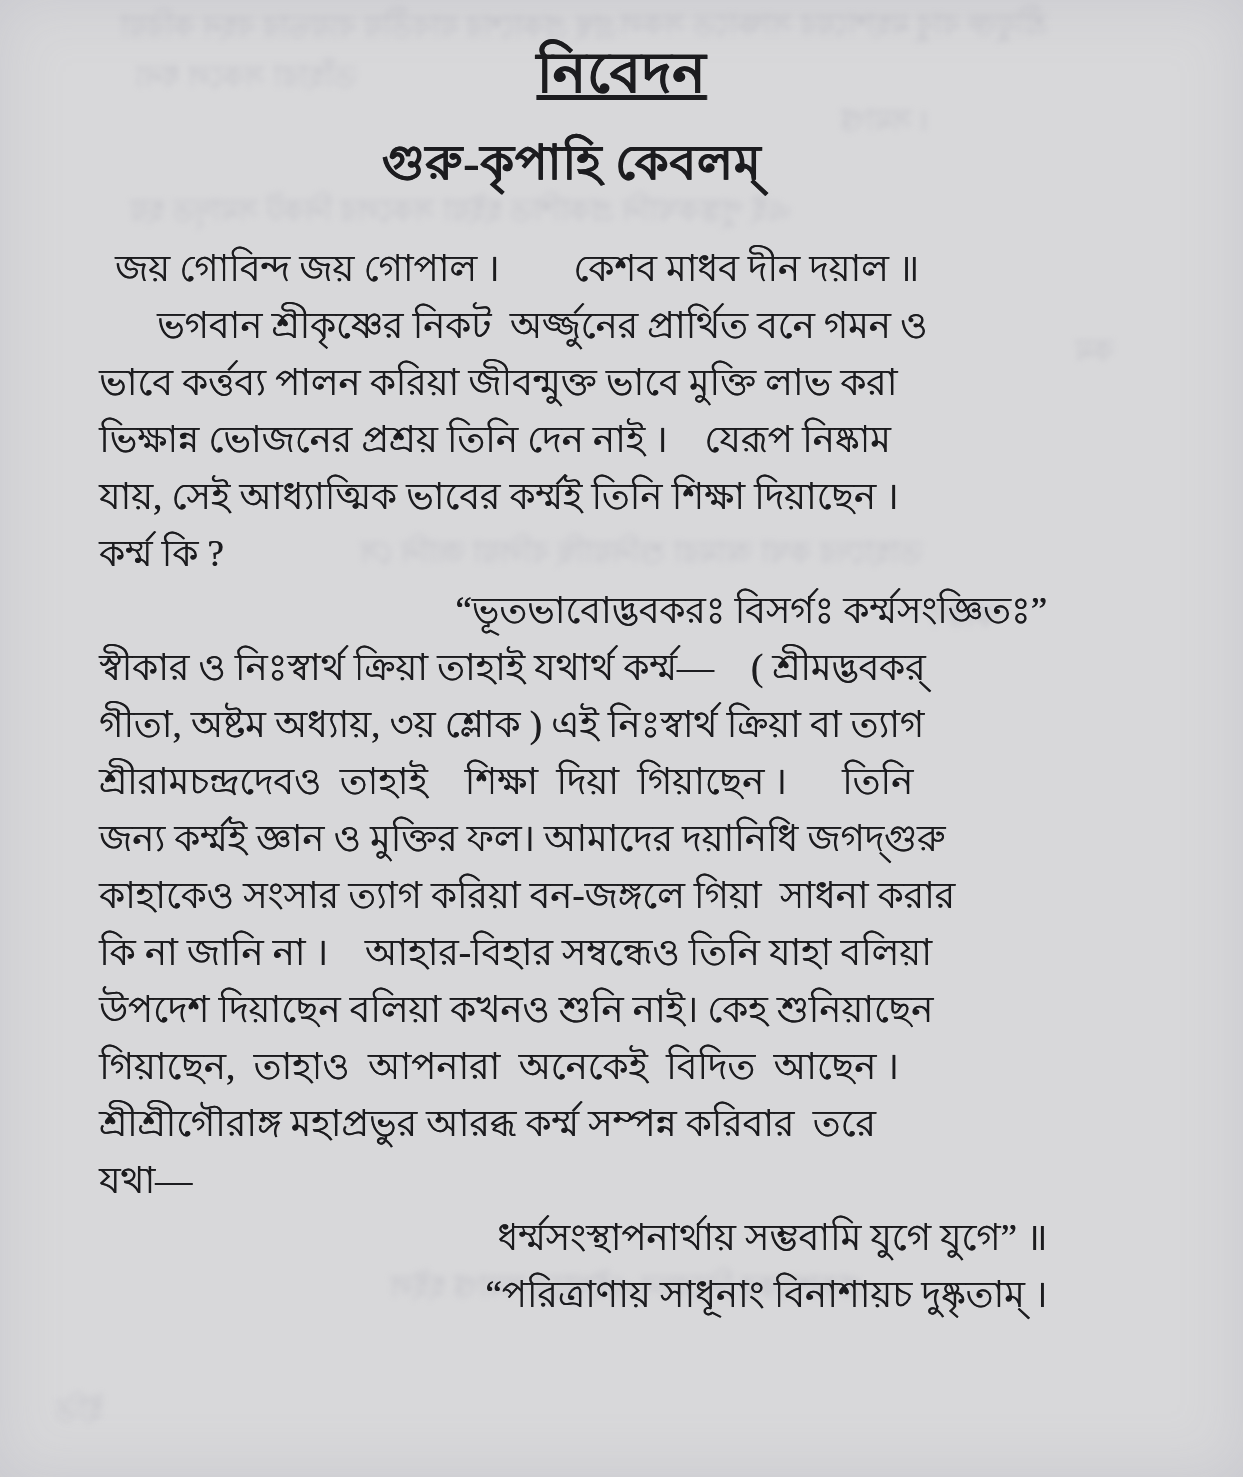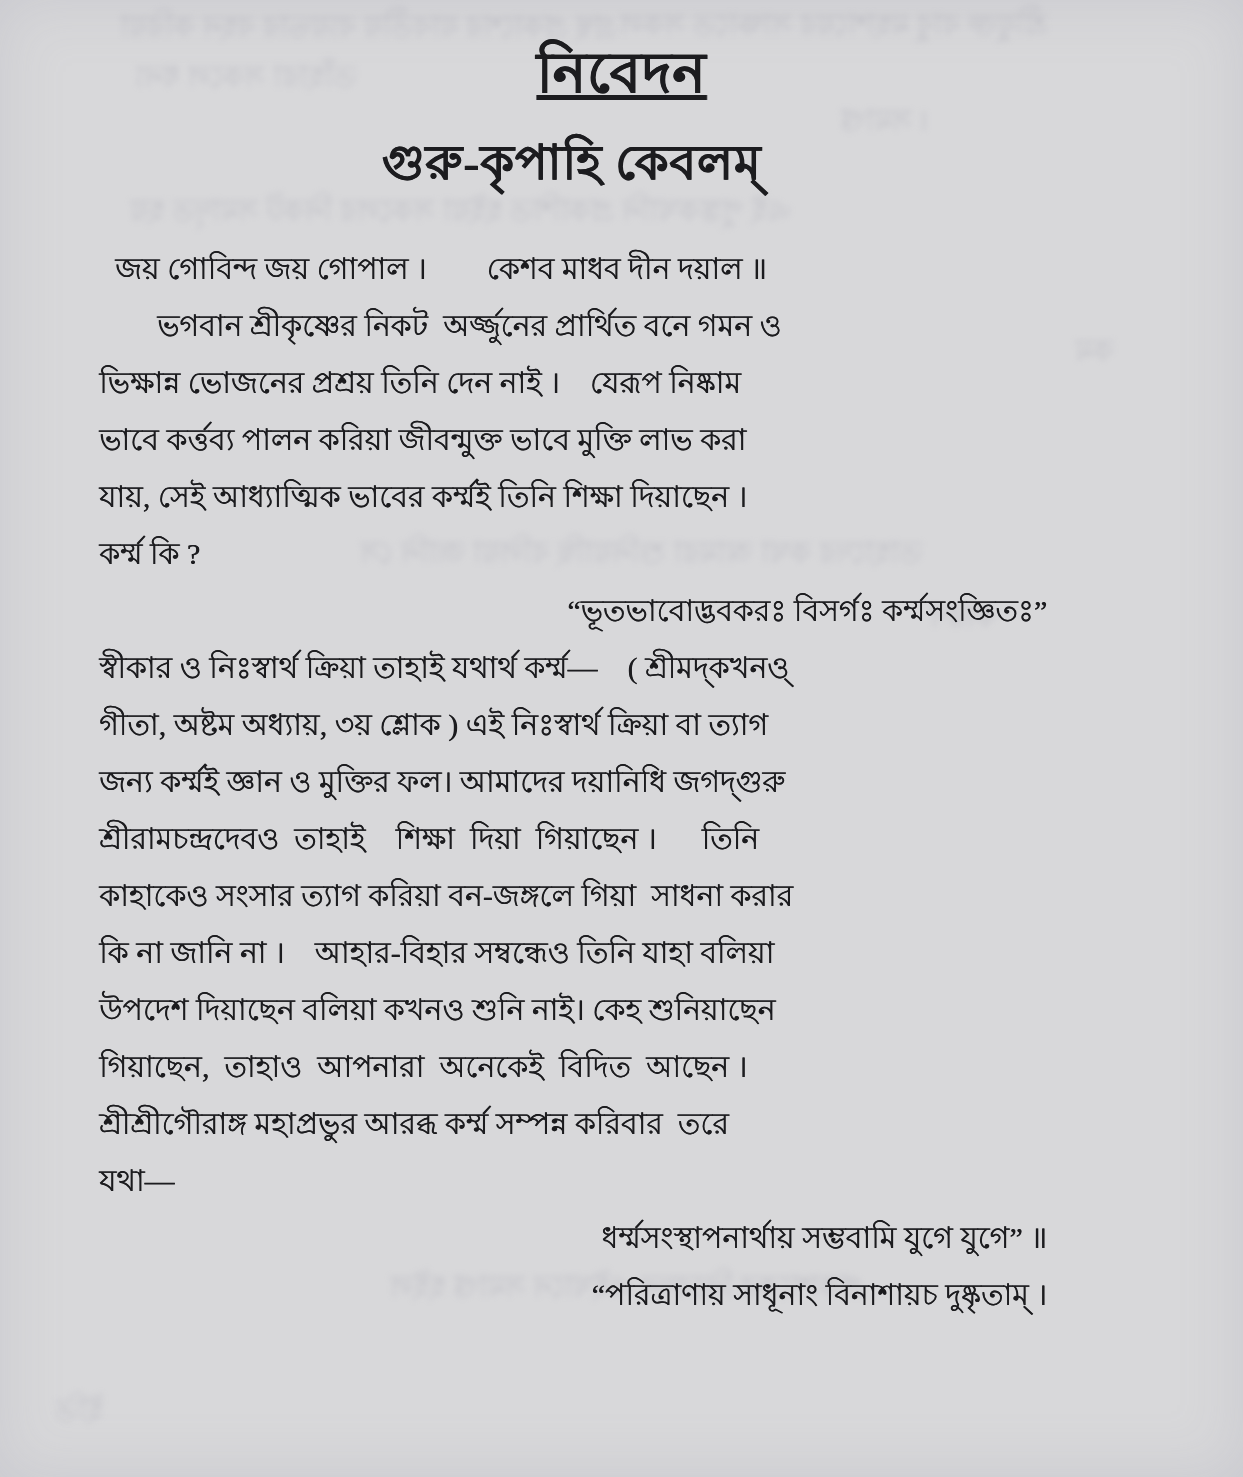--- a/index.html
+++ b/index.html
@@ -44,21 +44,21 @@
     text-align:center;
     font-size:48px;font-weight:bold;
     letter-spacing:1px;
     text-shadow:.6px 0 0 currentColor;
   }
   .body-lines{
     position:absolute;top:240px;left:99px;width:948px;
   }
   .line{
     height:57px;line-height:57px;
-    font-size:30px;
+    font-size:37px;
     white-space:pre;
     text-shadow:.45px 0 0 currentColor;
   }
   .indent1{padding-left:16px;}
   .indent2{padding-left:58px;}
   .center{text-align:right;}
 </style>
 </head>
 <body>
 
@@ -74,29 +74,29 @@
   <div class="ghost" style="left:390px;top:1262px;">প্রকাশকের নিবেদন এইখানে সমাপ্ত হইল</div>
   <div class="ghost" style="left:55px;top:1386px;">ইতি</div>
   <div class="ghost" style="left:1075px;top:326px;">কম</div>
 
   <div class="title">নিবেদন</div>
   <div class="subtitle">গুরু-কৃপাহি কেবলম্</div>
 
   <div class="body-lines" id="body-lines">
       <div class="line indent1">জয় গোবিন্দ জয় গোপাল ।  কেশব মাধব দীন দয়াল ॥</div>
       <div class="line indent2">ভগবান শ্রীকৃষ্ণের নিকট অর্জ্জুনের প্রার্থিত বনে গমন ও</div>
+      <div class="line">ভাবে কর্ত্তব্য পালন করিয়া জীবন্মুক্ত ভাবে মুক্তি লাভ করা</div>
       <div class="line">ভিক্ষান্ন ভোজনের প্রশ্রয় তিনি দেন নাই । যেরূপ নিষ্কাম</div>
-      <div class="line">ভাবে কর্ত্তব্য পালন করিয়া জীবন্মুক্ত ভাবে মুক্তি লাভ করা</div>
       <div class="line">যায়, সেই আধ্যাত্মিক ভাবের কর্ম্মই তিনি শিক্ষা দিয়াছেন ।</div>
       <div class="line">কর্ম্ম কি ?</div>
       <div class="line center">“ভূতভাবোদ্ভবকরঃ বিসর্গঃ কর্ম্মসংজ্ঞিতঃ”</div>
-      <div class="line">স্বীকার ও নিঃস্বার্থ ক্রিয়া তাহাই যথার্থ কর্ম্ম— ( শ্রীমদ্কখনও্</div>
+      <div class="line">স্বীকার ও নিঃস্বার্থ ক্রিয়া তাহাই যথার্থ কর্ম্ম— ( শ্রীমদ্ভবকর্</div>
       <div class="line">গীতা, অষ্টম অধ্যায়, ৩য় শ্লোক ) এই নিঃস্বার্থ ক্রিয়া বা ত্যাগ</div>
+      <div class="line">শ্রীরামচন্দ্রদেবও তাহাই শিক্ষা দিয়া গিয়াছেন ।  তিনি</div>
       <div class="line">জন্য কর্ম্মই জ্ঞান ও মুক্তির ফল। আমাদের দয়ানিধি জগদ্গুরু</div>
-      <div class="line">শ্রীরামচন্দ্রদেবও তাহাই শিক্ষা দিয়া গিয়াছেন ।  তিনি</div>
       <div class="line">কাহাকেও সংসার ত্যাগ করিয়া বন-জঙ্গলে গিয়া সাধনা করার</div>
       <div class="line">কি না জানি না । আহার-বিহার সম্বন্ধেও তিনি যাহা বলিয়া</div>
       <div class="line">উপদেশ দিয়াছেন বলিয়া কখনও শুনি নাই। কেহ শুনিয়াছেন</div>
       <div class="line">গিয়াছেন, তাহাও আপনারা অনেকেই বিদিত আছেন ।</div>
       <div class="line">শ্রীশ্রীগৌরাঙ্গ মহাপ্রভুর আরব্ধ কর্ম্ম সম্পন্ন করিবার তরে</div>
       <div class="line">যথা—</div>
       <div class="line center">ধর্ম্মসংস্থাপনার্থায় সম্ভবামি যুগে যুগে” ॥</div>
       <div class="line center">“পরিত্রাণায় সাধূনাং বিনাশায়চ দুষ্কৃতাম্ ।</div>
     </div>
 

